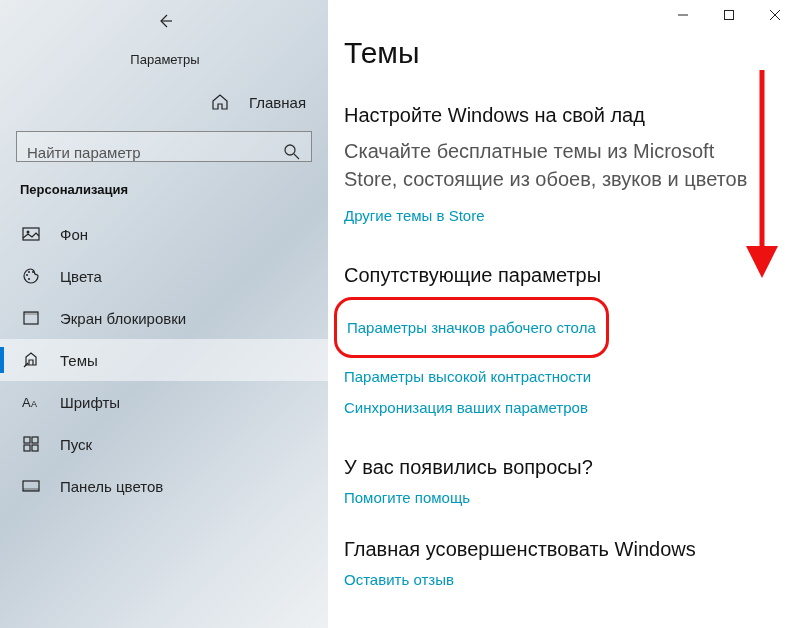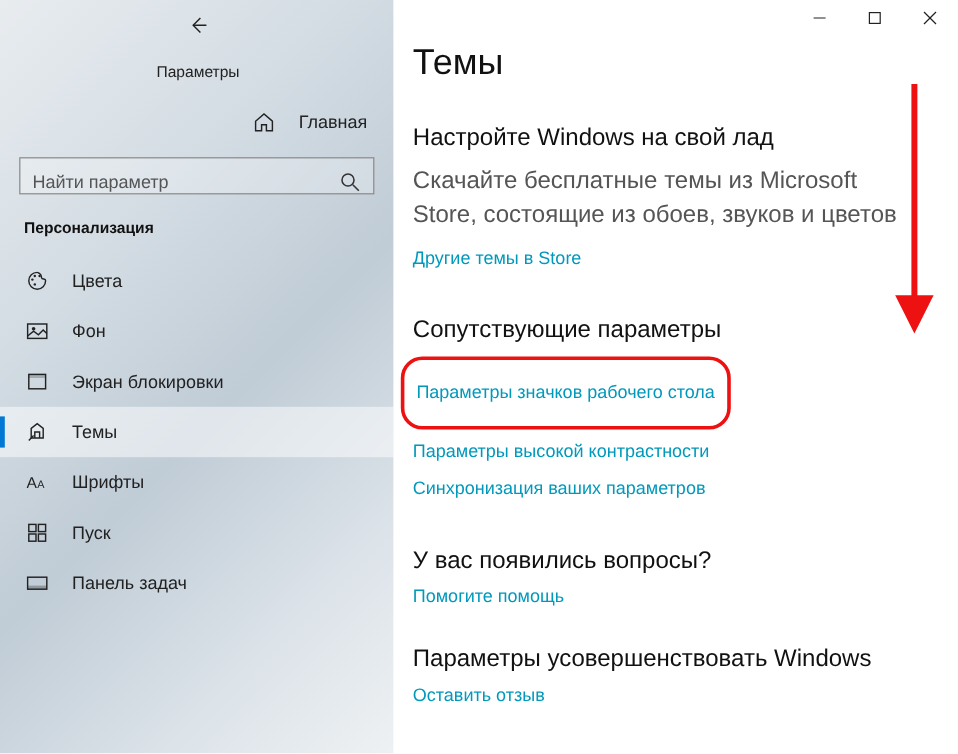--- a/index.html
+++ b/index.html
@@ -72,44 +72,44 @@
       </div>
     </div>
 
     <div class="section-title">Персонализация</div>
 
     <div class="nav-list">
 
       <div class="nav-item">
         <span class="nav-icon">
           <svg viewBox="0 0 18 18" width="18" height="18">
+              <rect x="1" y="3" width="16" height="12" fill="none" stroke="#222" stroke-width="1.2"></rect>
+              <circle cx="6" cy="7" r="1.5" fill="#222"></circle>
+              <path d="M1 13 L6 9 L10 12 L14 8 L17 11" fill="none" stroke="#222" stroke-width="1.2"></path>
+            </svg>
+        </span>
+        <span>Фон</span>
+      </div>
+
+      <div class="nav-item">
+        <span class="nav-icon">
+          <svg viewBox="0 0 18 18" width="18" height="18">
               <path d="M9 2 A7 7 0 1 0 16 9 C16 7 14 8 13 7 C12 6 13 4 11 3 C10 2.5 9.5 2 9 2 Z" fill="none" stroke="#222" stroke-width="1.2"></path>
               <circle cx="5" cy="8" r="1" fill="#222"></circle>
               <circle cx="7" cy="5" r="1" fill="#222"></circle>
               <circle cx="11" cy="5" r="1" fill="#222"></circle>
               <circle cx="7" cy="12" r="1" fill="#222"></circle>
             </svg>
         </span>
         <span>Цвета</span>
       </div>
 
       <div class="nav-item">
         <span class="nav-icon">
           <svg viewBox="0 0 18 18" width="18" height="18">
-              <rect x="1" y="3" width="16" height="12" fill="none" stroke="#222" stroke-width="1.2"></rect>
-              <circle cx="6" cy="7" r="1.5" fill="#222"></circle>
-              <path d="M1 13 L6 9 L10 12 L14 8 L17 11" fill="none" stroke="#222" stroke-width="1.2"></path>
-            </svg>
-        </span>
-        <span>Фон</span>
-      </div>
-
-      <div class="nav-item">
-        <span class="nav-icon">
-          <svg viewBox="0 0 18 18" width="18" height="18">
               <rect x="2" y="3" width="14" height="12" fill="none" stroke="#222" stroke-width="1.2"></rect>
               <rect x="2" y="3" width="14" height="3" fill="#222" opacity="0.25"></rect>
             </svg>
         </span>
         <span>Экран блокировки</span>
       </div>
 
       <div class="nav-item active">
         <span class="nav-icon">
           <svg viewBox="0 0 18 18" width="18" height="18">
@@ -143,21 +143,21 @@
         <span>Пуск</span>
       </div>
 
       <div class="nav-item">
         <span class="nav-icon">
           <svg viewBox="0 0 18 18" width="18" height="18">
               <rect x="1" y="4" width="16" height="10" fill="none" stroke="#222" stroke-width="1.2"></rect>
               <rect x="1" y="11" width="16" height="3" fill="#222" opacity="0.3"></rect>
             </svg>
         </span>
-        <span>Панель задач</span>
+        <span>Панель цветов</span>
       </div>
 
     </div>
   </div>
 
   <div class="content">
 
     <div class="wincontrols">
       <div class="wc">
         <svg width="12" height="12">
@@ -193,21 +193,21 @@
       <a class="link">Параметры высокой контрастности</a>
       <a class="link">Синхронизация ваших параметров</a>
     </div>
 
     <div class="block" style="margin-bottom:32px;">
       <div class="subhead">У вас появились вопросы?</div>
       <a class="link">Помогите помощь</a>
     </div>
 
     <div class="block">
-      <div class="subhead">Параметры усовершенствовать Windows</div>
+      <div class="subhead">Главная усовершенствовать Windows</div>
       <a class="link">Оставить отзыв</a>
     </div>
 
     <div class="red-arrow">
       <svg width="40" height="210">
         <line x1="20" y1="0" x2="20" y2="180" stroke="#e11" stroke-width="5"></line>
         <polygon points="20,208 4,176 36,176" fill="#e11"></polygon>
       </svg>
     </div>
 

